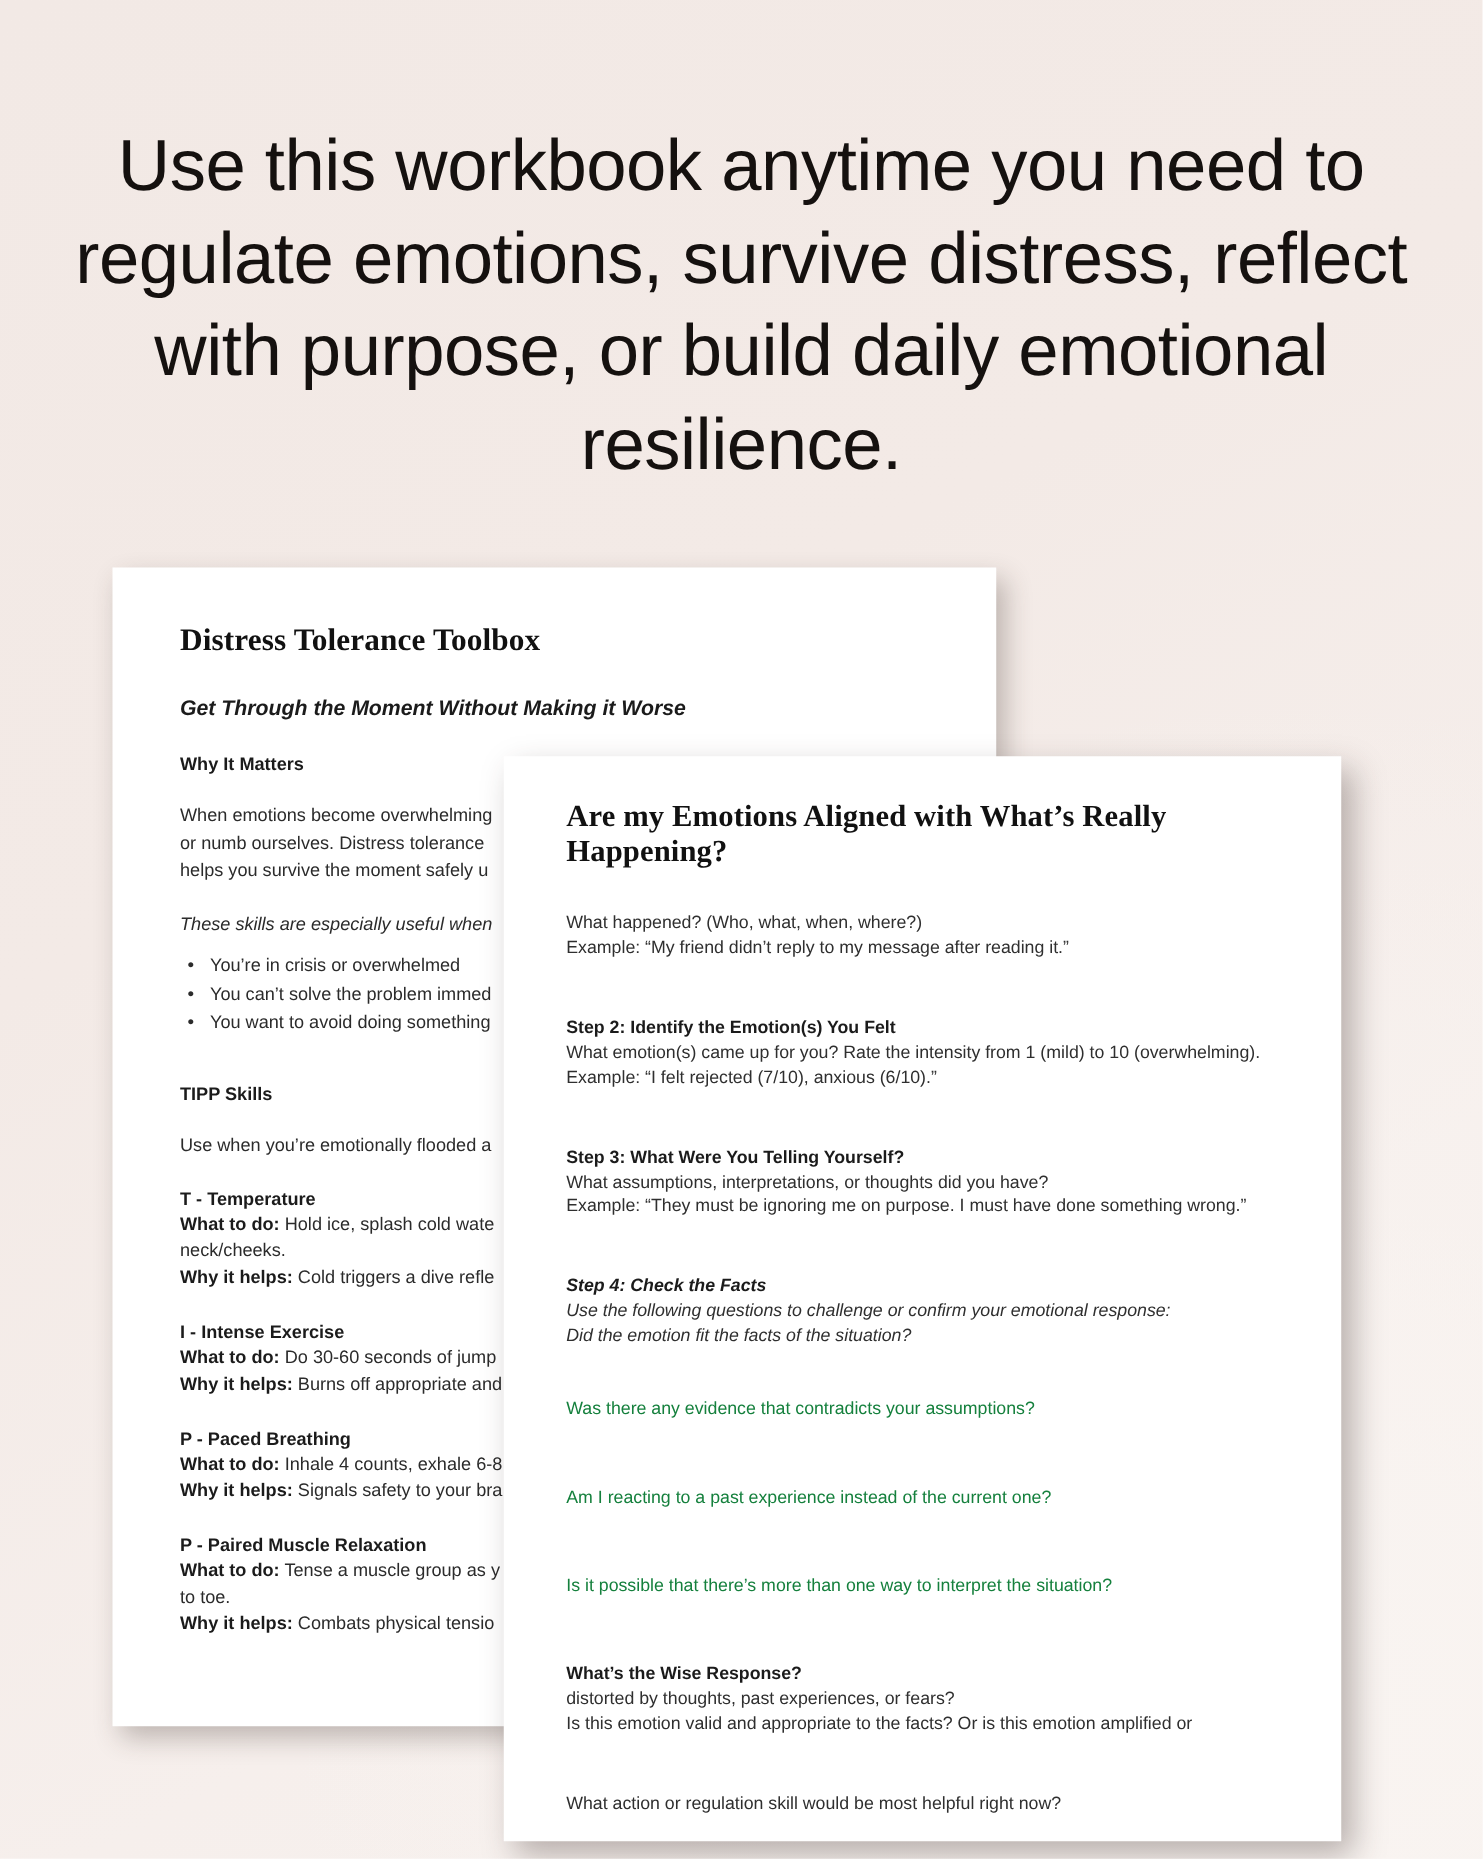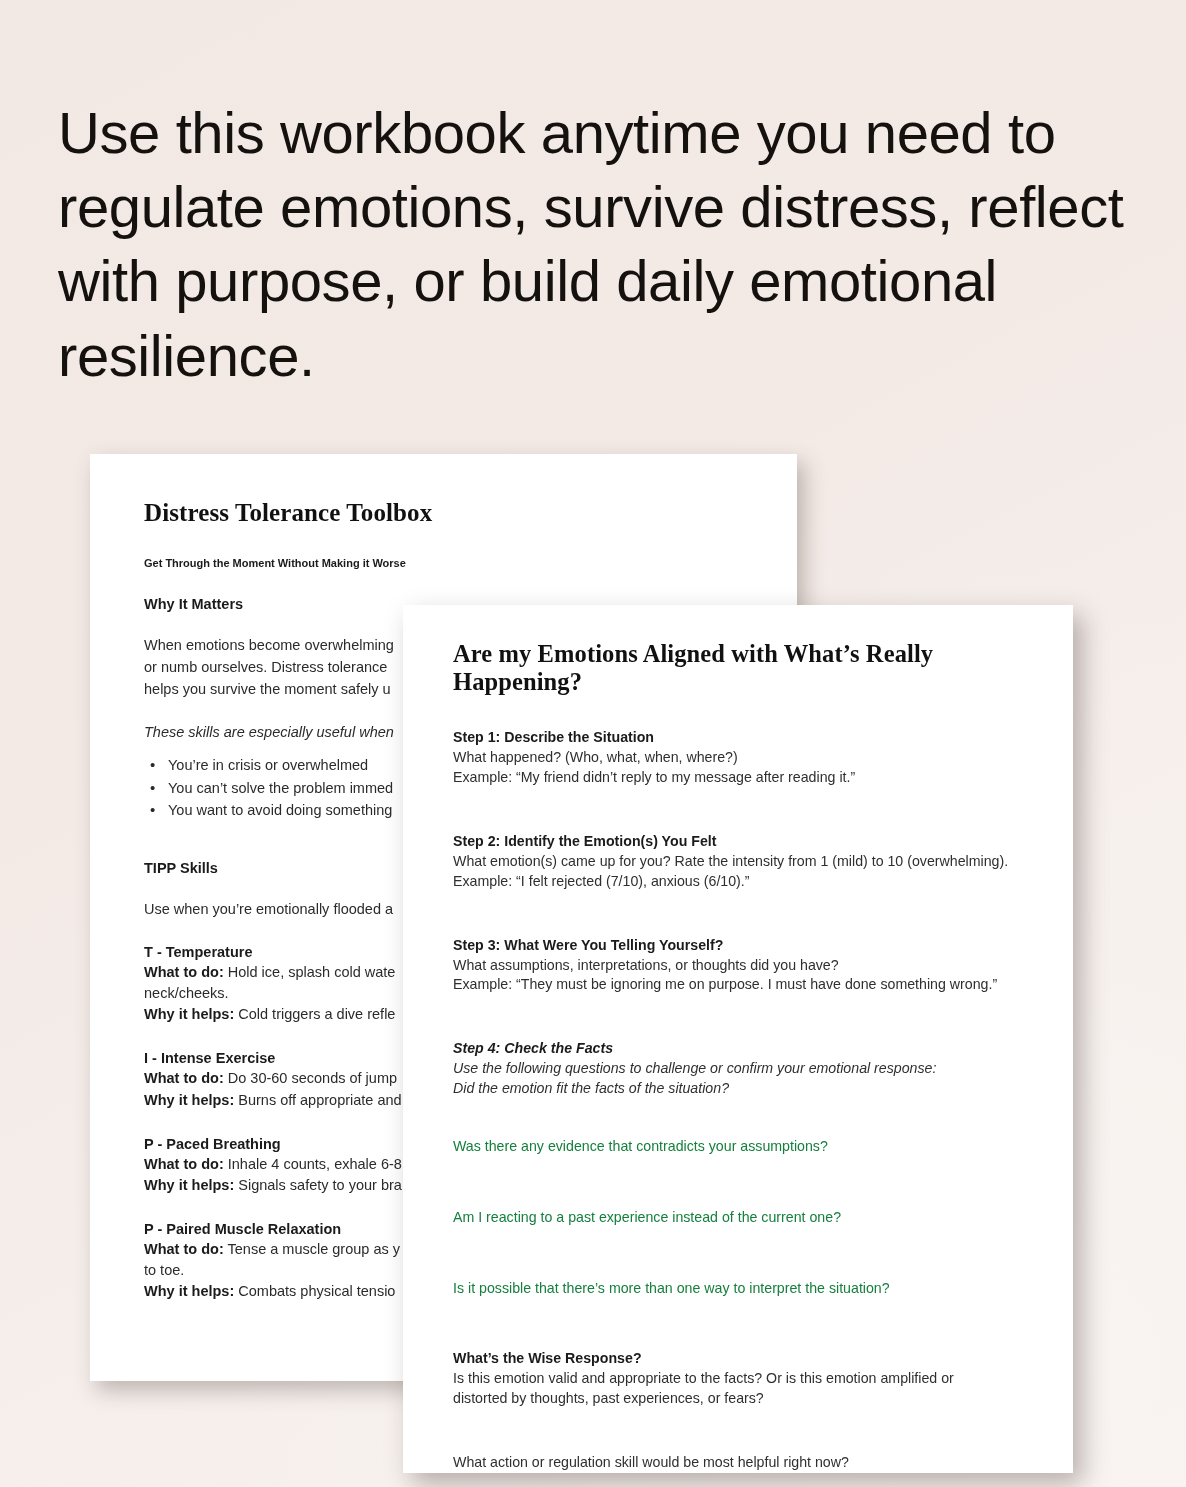--- a/index.html
+++ b/index.html
@@ -18,20 +18,21 @@
       linear-gradient(152deg, #f2e9e5 0%, #f3eae6 38%, #f6efec 72%, #f7f2ef 100%);
     position: relative;
   }
 
   
   .headline {
     position: absolute;
     top: 96px;
     left: 0;
     width: 1186px;
+    text-align: center;
     font-size: 58px;
     line-height: 1.28;
     letter-spacing: -0.4px;
     color: #15110f;
     font-weight: 400;
     padding: 0 58px;
   }
 
   
   .sheet {
@@ -74,22 +75,23 @@
     font-weight: bold;
     text-align: left;
     color: #111111;
     font-size: 25px;
     letter-spacing: 0.1px;
   }
 
   #back-body .doc-title { margin-bottom: 30px; }
 
   .subtitle {
-    font-weight: bold;
-    font-size: 11px;
+    font-style: italic;
+    font-weight: bold;
+    font-size: 17px;
     color: #1b1b1b;
     margin-bottom: 27px;
   }
 
   .sec-head {
     font-weight: bold;
     font-size: 14.5px;
     color: #1b1b1b;
     margin-bottom: 22px;
   }
@@ -245,21 +247,20 @@
 
   </div>
 </div>
 
 <div class="sheet" id="sheet-front">
   <div class="sheet-inner" id="front-body">
 
     <div class="doc-title">Are my Emotions Aligned with What’s Really Happening?</div>
 
     <div class="step-block">
-      <div class="step-head">Step 1: Describe the Situation</div>
       <div class="step-line">What happened? (Who, what, when, where?)</div>
       <div class="step-line">Example: “My friend didn’t reply to my message after reading it.”</div>
     </div>
 
     <div class="step-block">
       <div class="step-head">Step 2: Identify the Emotion(s) You Felt</div>
       <div class="step-line">What emotion(s) came up for you? Rate the intensity from 1 (mild) to 10 (overwhelming).</div>
       <div class="step-line">Example: “I felt rejected (7/10), anxious (6/10).”</div>
     </div>
 
@@ -274,20 +275,20 @@
       <div class="step-line">Use the following questions to challenge or confirm your emotional response:</div>
       <div class="step-line">Did the emotion fit the facts of the situation?</div>
     </div>
 
     <div class="q-line">Was there any evidence that contradicts your assumptions?</div>
     <div class="q-line">Am I reacting to a past experience instead of the current one?</div>
     <div class="q-line">Is it possible that there’s more than one way to interpret the situation?</div>
 
     <div class="step-block">
       <div class="step-head">What’s the Wise Response?</div>
+      <div class="step-line">distorted by thoughts, past experiences, or fears?</div>
       <div class="step-line">Is this emotion valid and appropriate to the facts? Or is this emotion amplified or</div>
-      <div class="step-line">distorted by thoughts, past experiences, or fears?</div>
     </div>
 
     <div class="step-line">What action or regulation skill would be most helpful right now?</div>
 
   </div>
 </div>
 
 </body></html>

